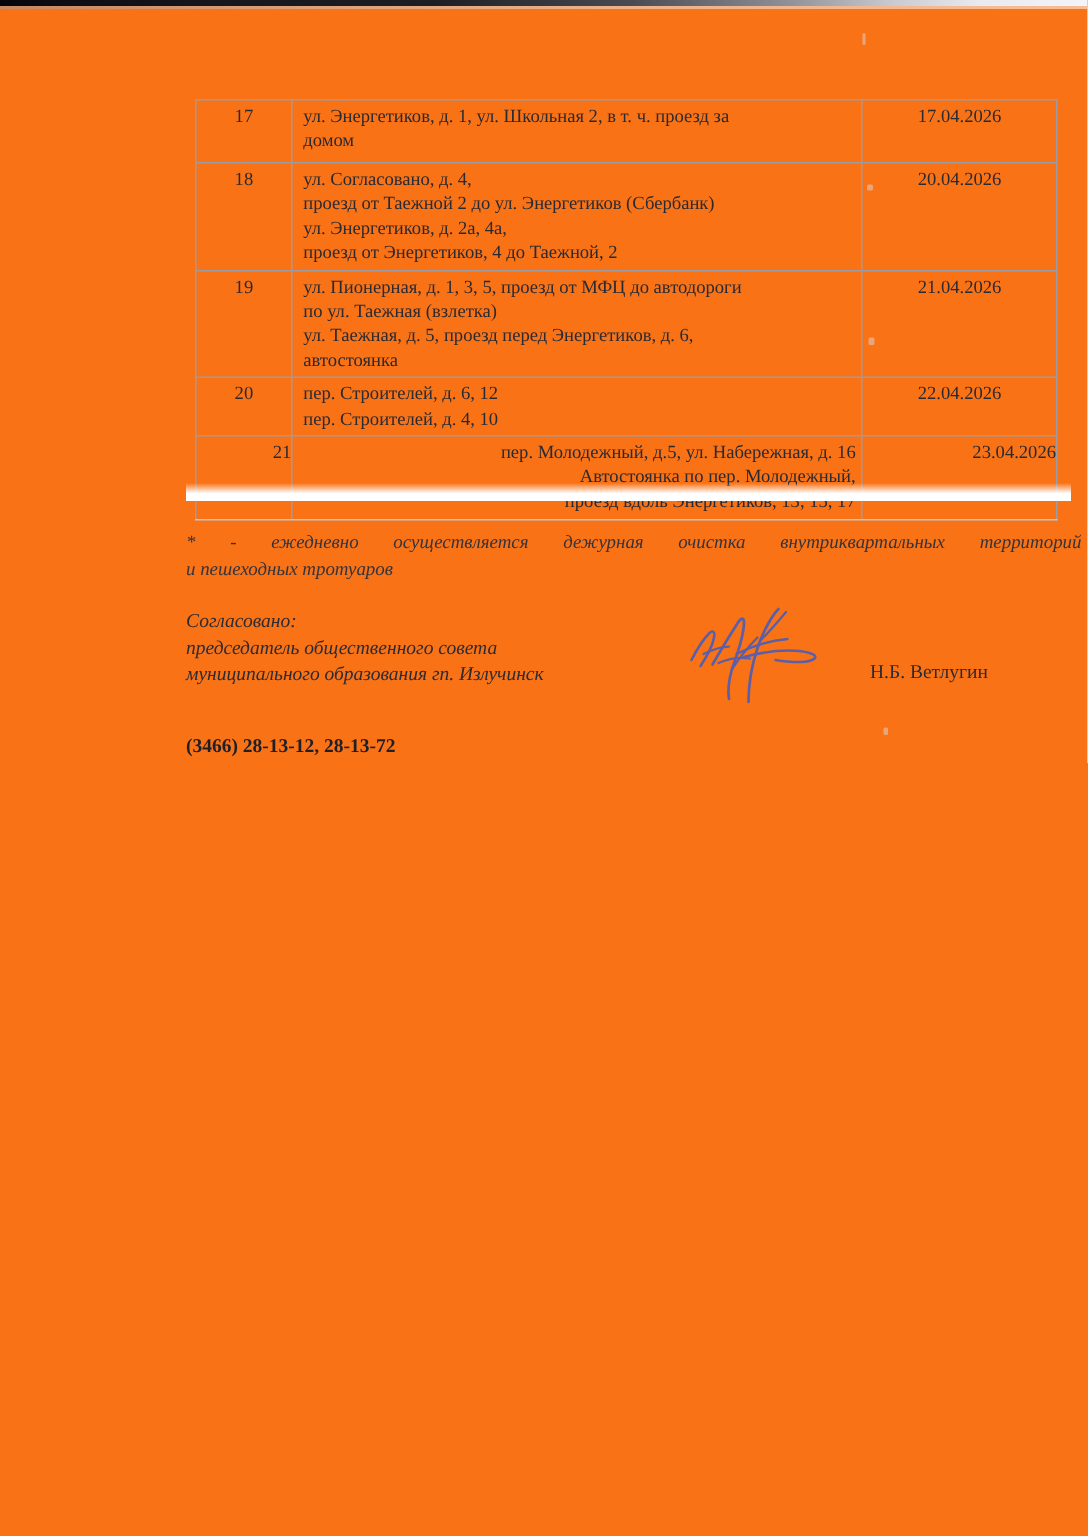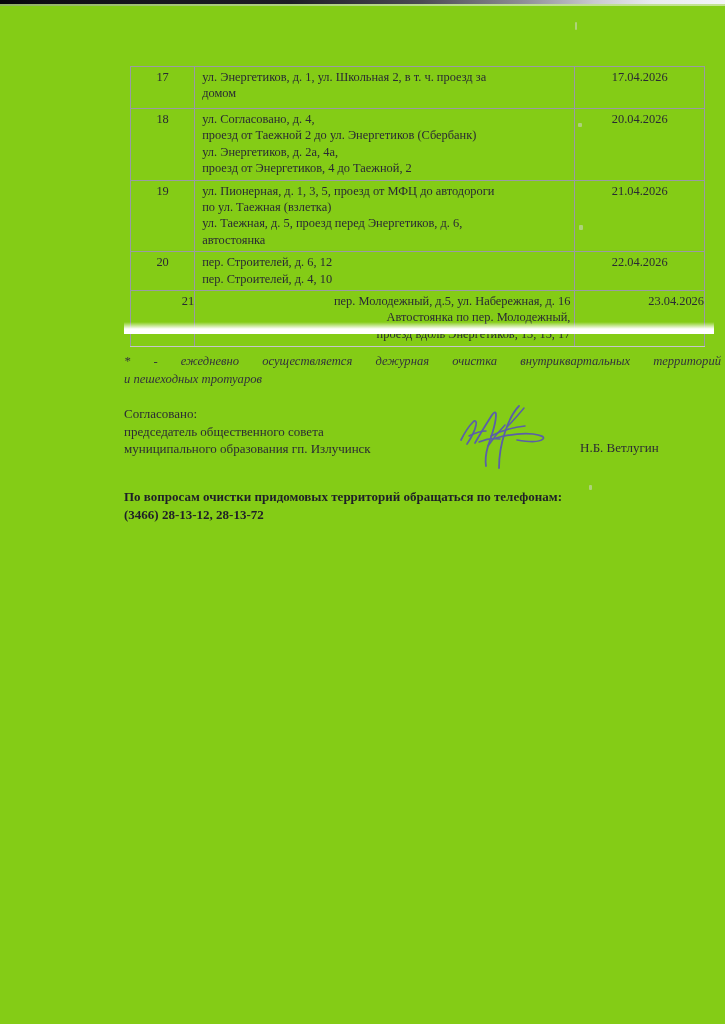--- a/index.html
+++ b/index.html
@@ -5,21 +5,21 @@
 <style>
   html, body {
     margin: 0;
     padding: 0;
     background: #ffffff;
   }
   .page {
     position: relative;
     width: 725px;
     height: 1024px;
-    background: #84cc16;
+    background: #f97316;
     overflow: hidden;
     font-family: "Liberation Serif", "DejaVu Serif", serif;
     color: #2a2a33;
   }
   
   .scan-edge {
     position: absolute;
     left: 0;
     top: 0;
     width: 725px;
@@ -104,21 +104,21 @@
 
   
   .approve {
     position: absolute;
     left: 124px;
     top: 405px;
     font-size: 13px;
     line-height: 17.5px;
     color: #2b2b34;
   }
-  .approve span { display: block; white-space: nowrap; }
+  .approve span { display: block; white-space: nowrap; font-style: italic; }
 
   .signer-name {
     position: absolute;
     left: 580px;
     top: 440px;
     font-size: 13px;
     white-space: nowrap;
     color: #2b2b34;
   }
 
@@ -242,17 +242,16 @@
         <path d="M36 34 C46 29, 58 25, 70 24" stroke-width="1.6"></path>
         <path d="M41 36 C52 33, 66 31, 78 32 C86 33, 90 35, 88 37 C85 40, 74 40, 62 38" stroke-width="1.7"></path>
         <path d="M52 25 C58 19, 64 12, 69 6" stroke-width="1.5"></path>
       </g>
     </svg>
   </div>
 
   <div class="signer-name">Н.Б. Ветлугин</div>
 
   <div class="contact">
-    <span>По вопросам очистки придомовых территорий обращаться по телефонам:</span>
     <span>(3466) 28-13-12, 28-13-72</span>
   </div>
 
 </div>
 
 </body></html>

